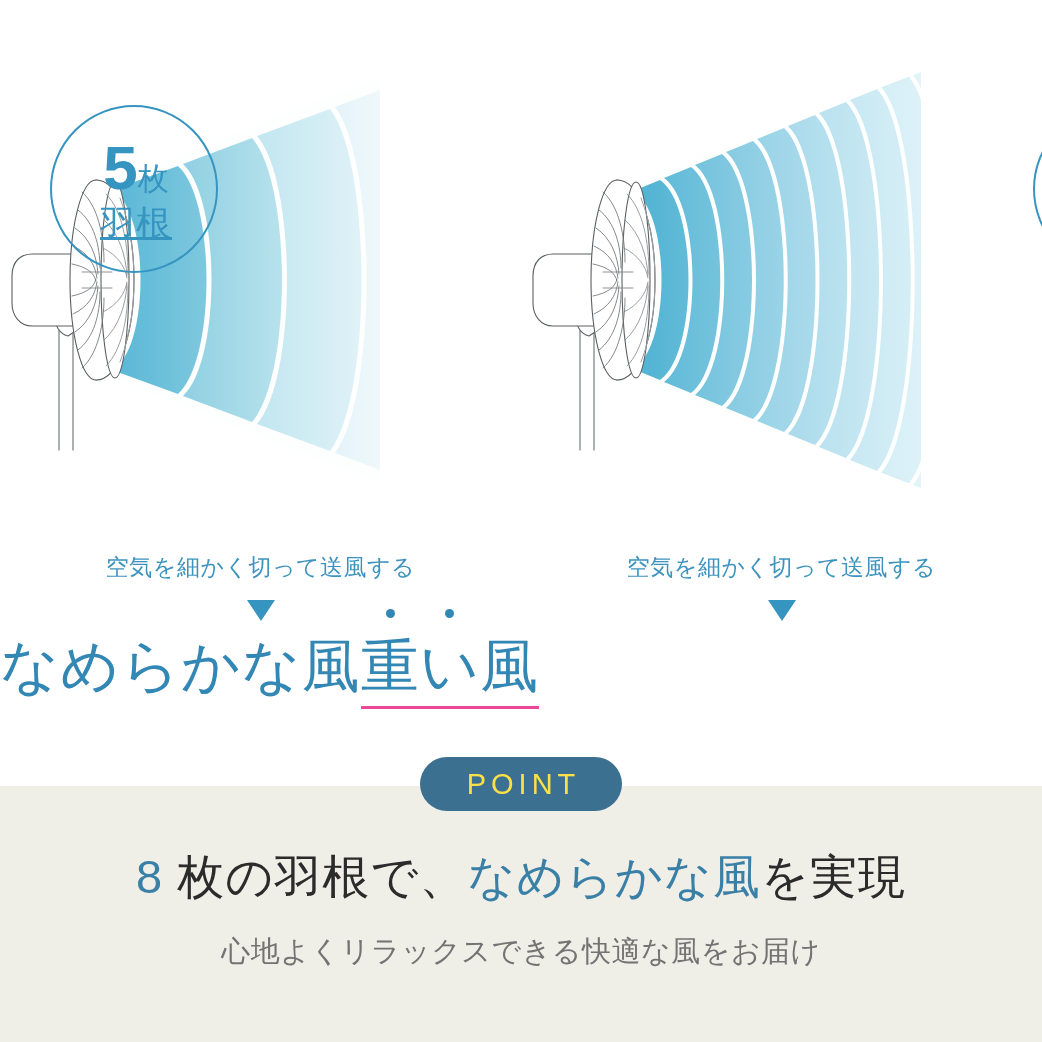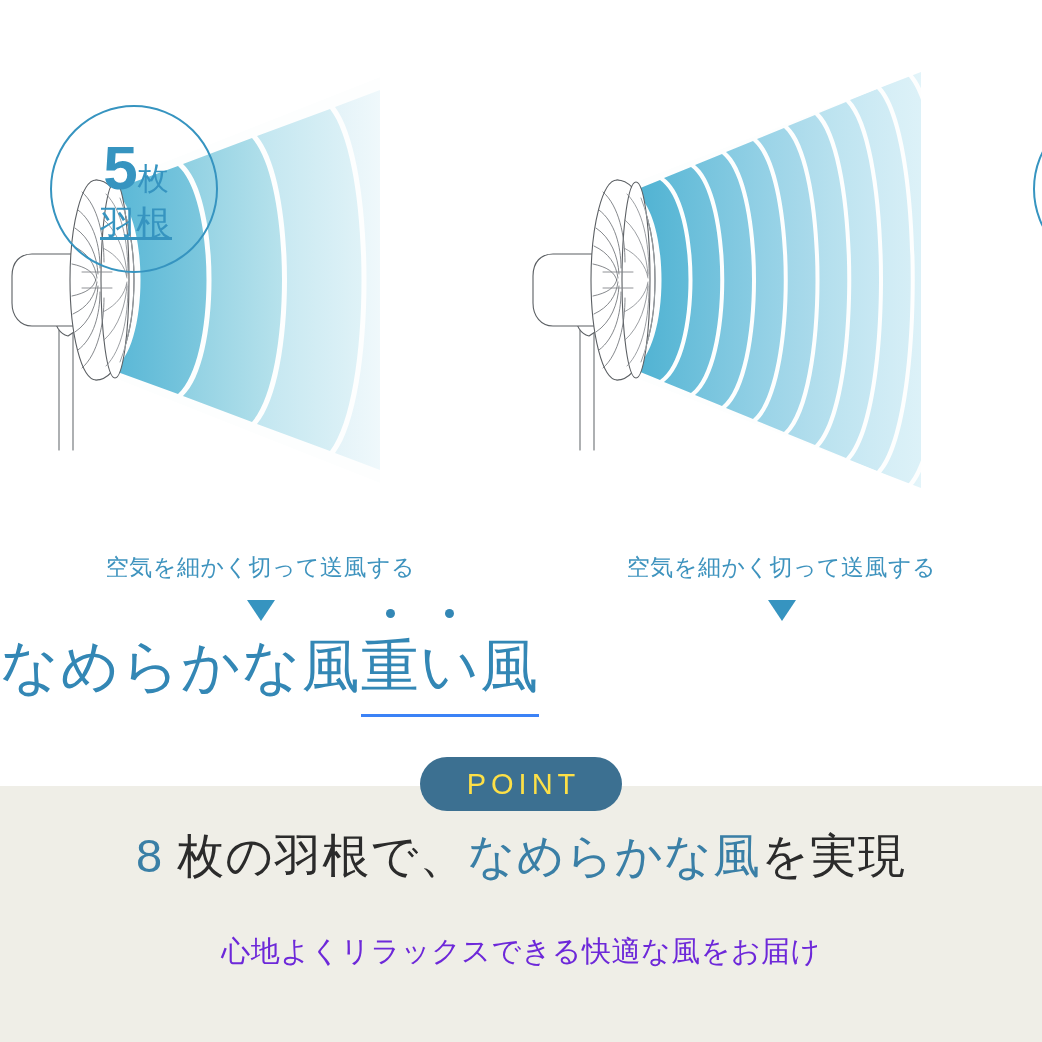--- a/index.html
+++ b/index.html
@@ -138,22 +138,22 @@
     width: 521px;
     text-align: center;
     white-space: nowrap;
     color: #3387b5;
     font-size: 58px;
     letter-spacing: 1px;
   }
   .headline .plain { }
   .headline .emph {
     position: relative;
-    border-bottom: 3px solid #3b82f6;
-    padding-bottom: 16px;
+    border-bottom: 3px solid #ec4899;
+    padding-bottom: 8px;
   }
   .dots {
     position: absolute;
     left: 0;
     top: -24px;
     width: 100%;
     height: 14px;
     display: flex;
     justify-content: flex-start;
     pointer-events: none;
@@ -187,37 +187,37 @@
     display: flex;
     align-items: center;
     justify-content: center;
     box-sizing: border-box;
   }
 
   
   .bottom-title {
     position: absolute;
     left: 0;
-    top: 825px;
+    top: 846px;
     width: 1042px;
     text-align: center;
     font-size: 47px;
     color: #2b2b2b;
     white-space: nowrap;
     letter-spacing: 1px;
   }
   .bottom-title .accent { color: #3a7fa6; }
   .bottom-sub {
     position: absolute;
     left: 0;
     top: 932px;
     width: 1042px;
     text-align: center;
     font-size: 29px;
-    color: #6d28d9;
+    color: #737373;
     letter-spacing: 0.5px;
   }
 </style>
 </head>
 <body>
 
 <div class="page">
 
   <div class="bg-top"></div>
   <div class="bg-bottom"></div>

